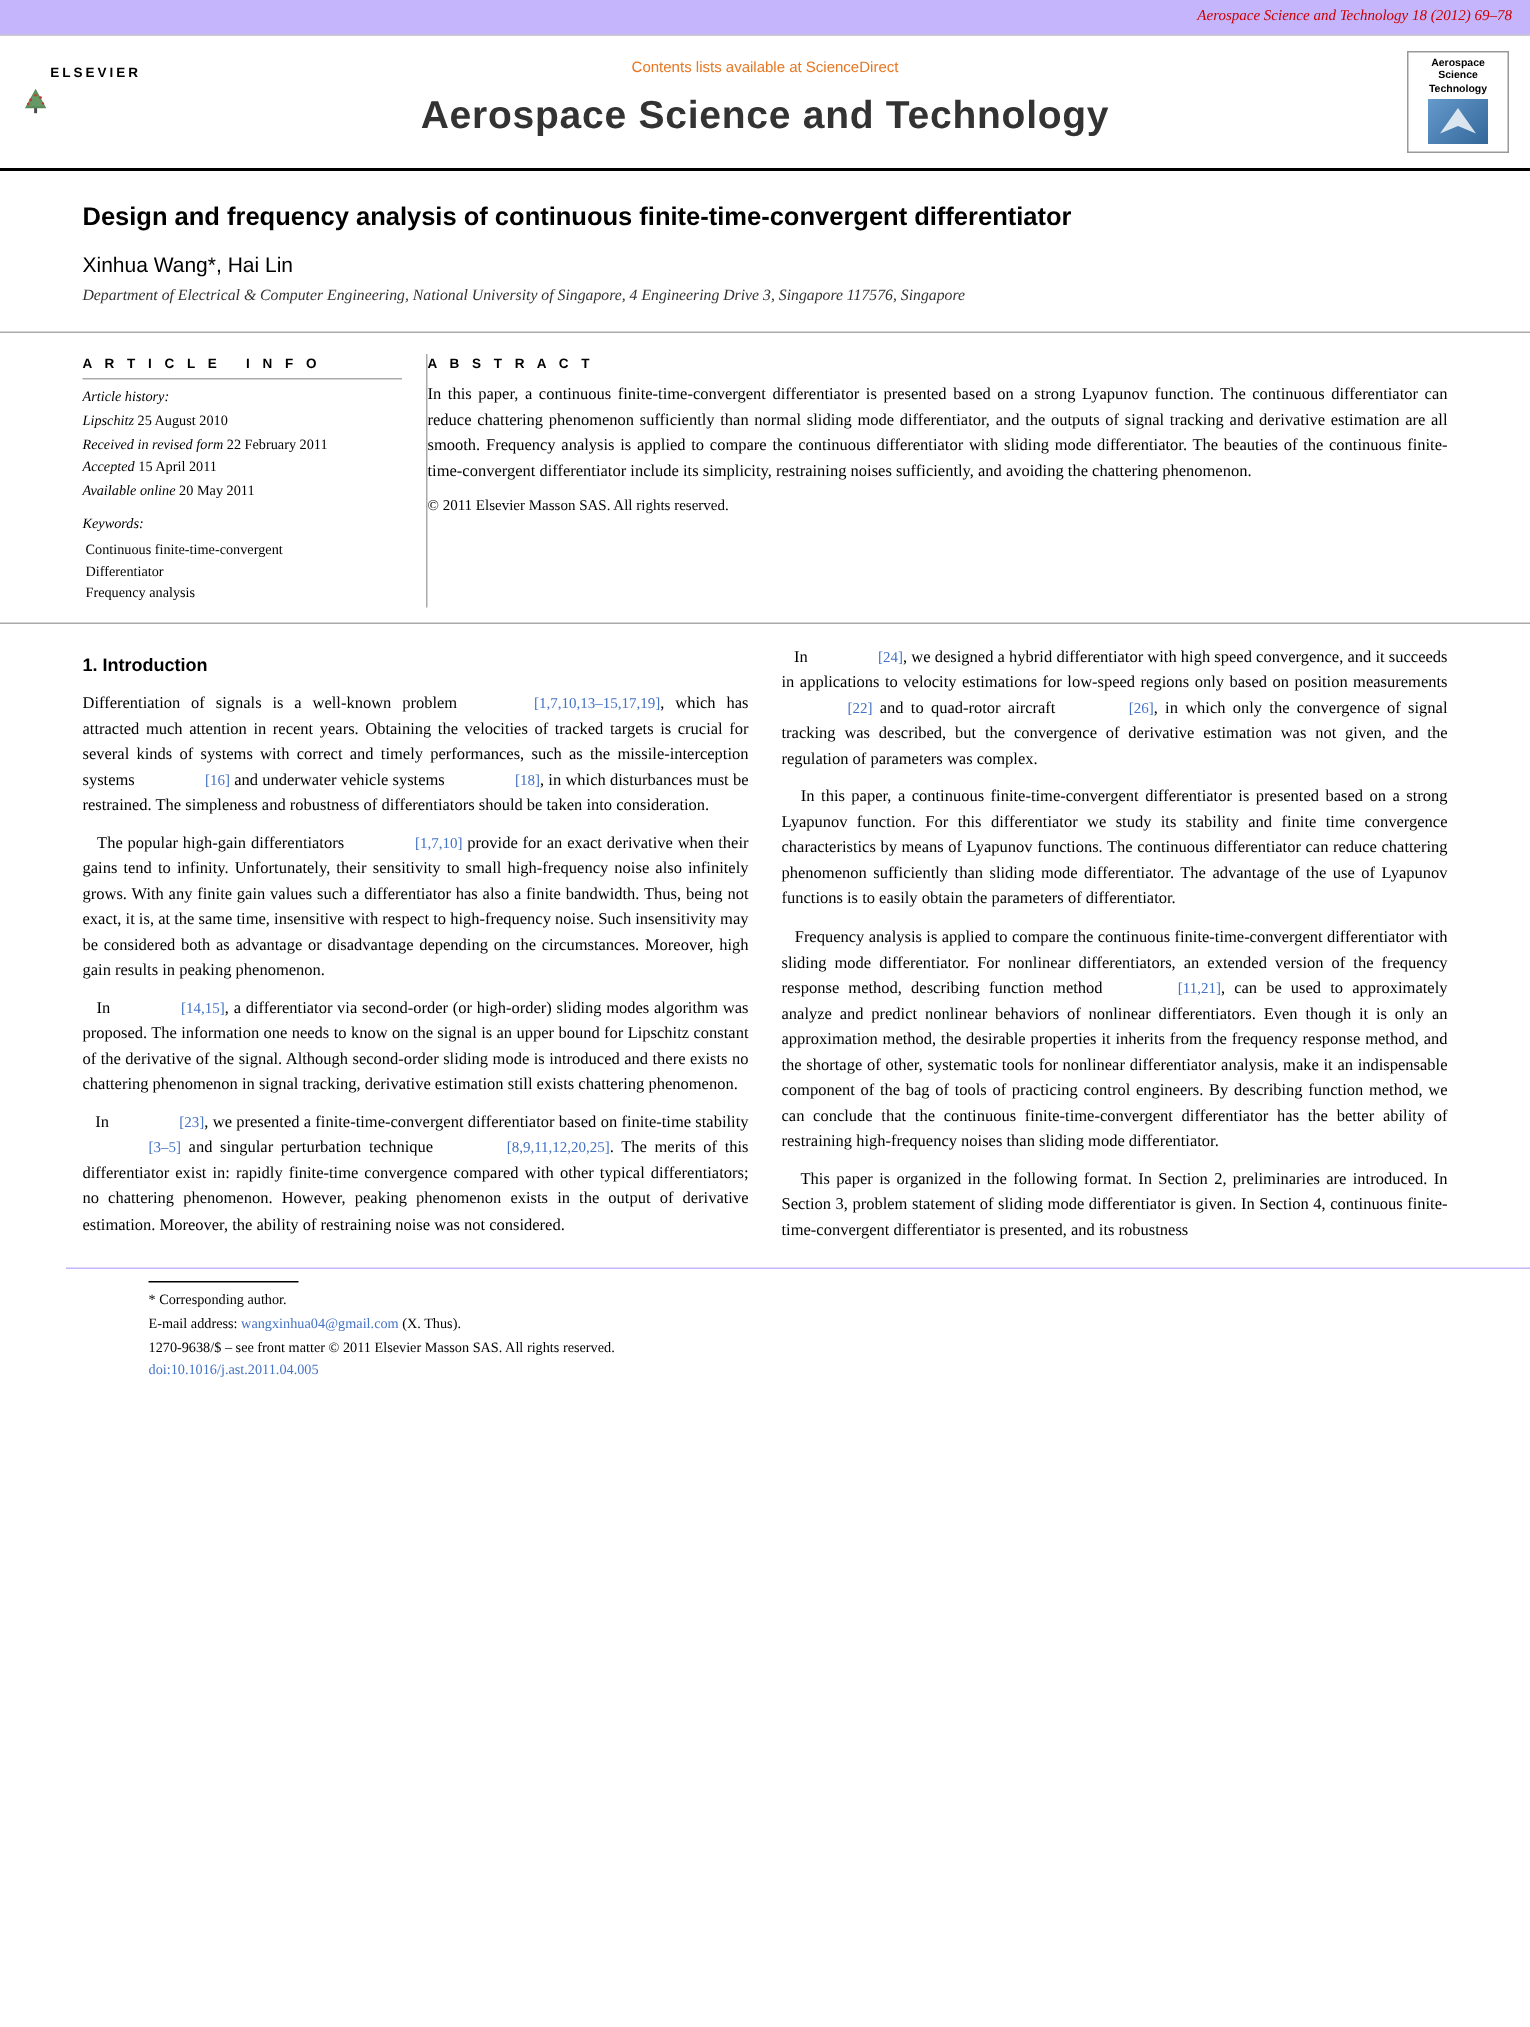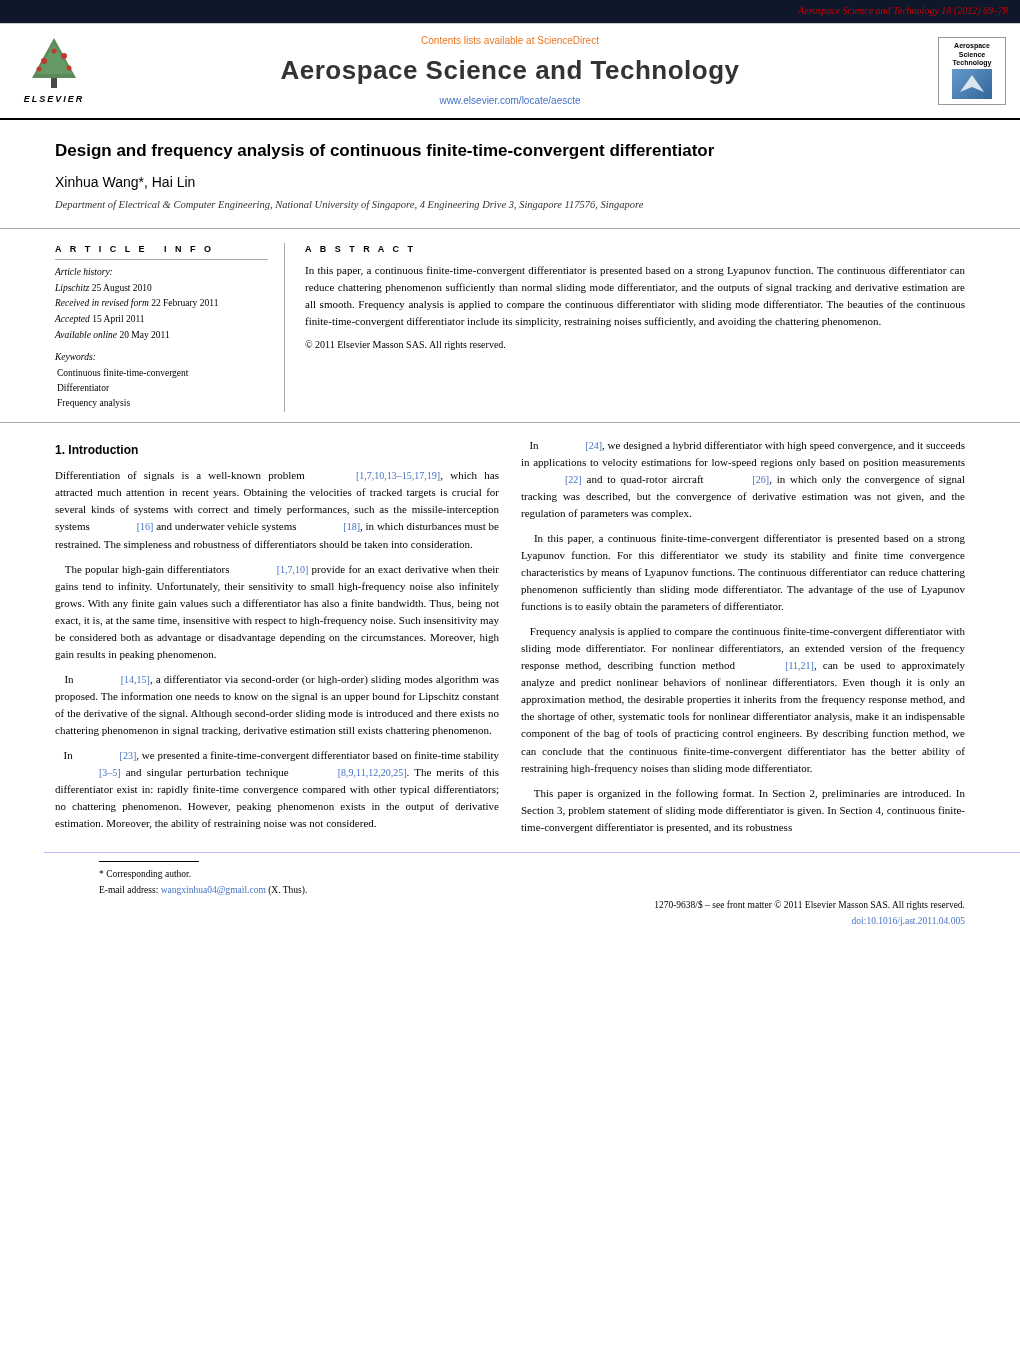--- a/index.html
+++ b/index.html
@@ -8,21 +8,21 @@
       background: #fff;
       color: #000;
       width: 1020px;
       min-height: 1351px;
       font-size: 13px;
       line-height: 1.45;
     }
 
     
     .journal-bar {
-      background: #0f172a;
+      background: #c4b5fd;
       border-bottom: 1px solid #ccc;
       text-align: right;
       padding: 4px 12px;
       font-size: 10px;
       color: #c00;
       font-style: italic;
     }
 
     
     .header-section {
@@ -31,23 +31,21 @@
       padding: 10px 14px;
       border-bottom: 2px solid #000;
       gap: 10px;
     }
     .elsevier-logo {
       width: 80px;
       flex-shrink: 0;
     }
     .elsevier-logo-inner {
       display: flex;
-      flex-direction: column;
-      align-items: center;
-      font-style: italic;
+      flex-direction: row;
     }
     .elsevier-tree-svg {
       width: 60px;
       height: 55px;
     }
     .elsevier-text {
       font-size: 9px;
       font-weight: bold;
       letter-spacing: 2px;
       color: #000;
@@ -138,21 +136,20 @@
       font-size: 10.5px;
       font-style: italic;
       color: #333;
       margin-bottom: 6px;
     }
 
     
     .two-col {
       display: flex;
       padding: 0 55px;
-      gap: 20px;
       margin-top: 14px;
     }
     .col-left {
       width: 230px;
       flex-shrink: 0;
       border-right: 1px solid #aaa;
       padding-right: 16px;
     }
     .col-right {
       flex: 1;
@@ -253,21 +250,20 @@
       margin-top: 8px;
       margin-left: 44px;
     }
     .footnote-line {
       color: #000;
       margin-bottom: 2px;
     }
     .footnote-doi {
       color: #000;
       margin-top: 2px;
-      text-align: right;
     }
     .footnote-doi .doi-text {
       color: #4472c4;
     }
 
     .ref { color: #4472c4; font-size: 10px; padding-left: 44px; }
   </style>
 </head>
 <body>
 
@@ -295,21 +291,20 @@
       <div class="elsevier-text">ELSEVIER</div>
     </div>
   </div>
 
   <div class="journal-header-center">
     <div class="sciencedirect-link">
       <span>Contents lists available at </span>
       <span style="color:#e87722;">ScienceDirect</span>
     </div>
     <div class="journal-title-main">Aerospace Science and Technology</div>
-    <div class="journal-url">www.elsevier.com/locate/aescte</div>
   </div>
 
   <div class="publisher-logo-box">
     <div class="publisher-logo-inner">
       <div class="pub-title">Aerospace<br>Science<br>Technology</div>
       <div class="pub-img" style="background: linear-gradient(135deg, #6699cc, #336699); display:flex; align-items:center; justify-content:center;">
         <svg width="35" height="25" viewBox="0 0 35 25">
           <polygon points="17,3 5,20 17,15 29,20" fill="#fff" opacity="0.8"></polygon>
         </svg>
       </div>

